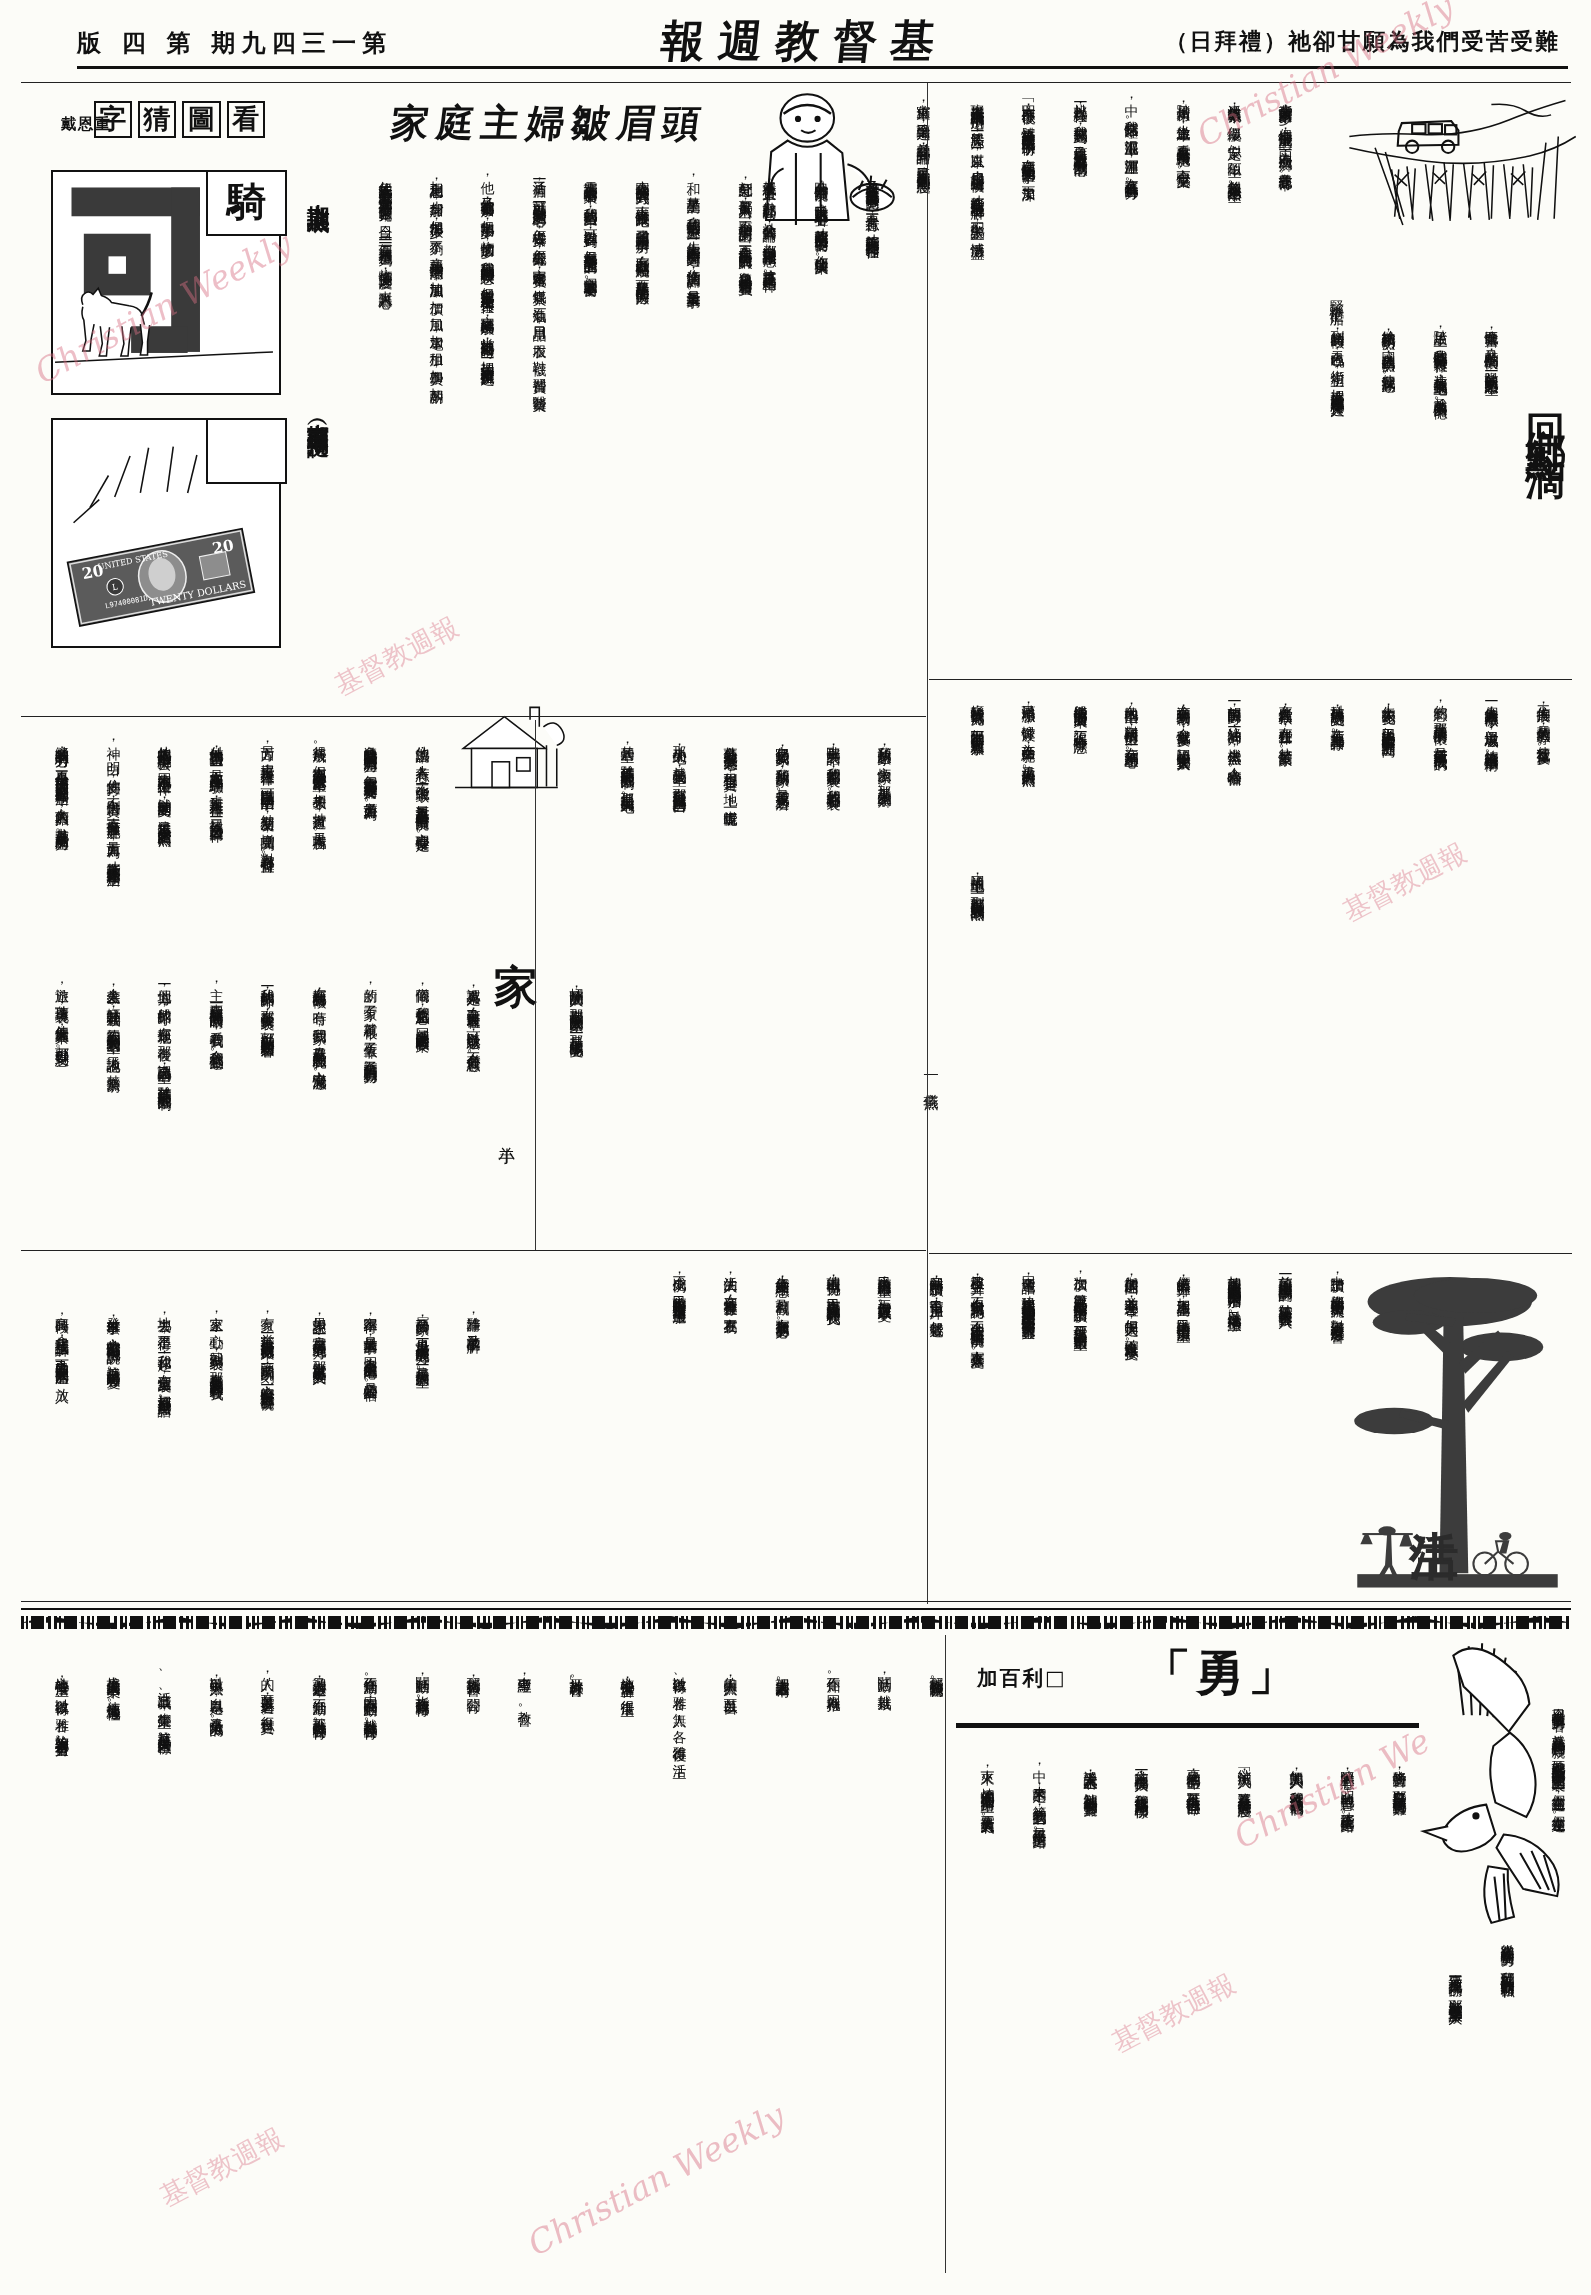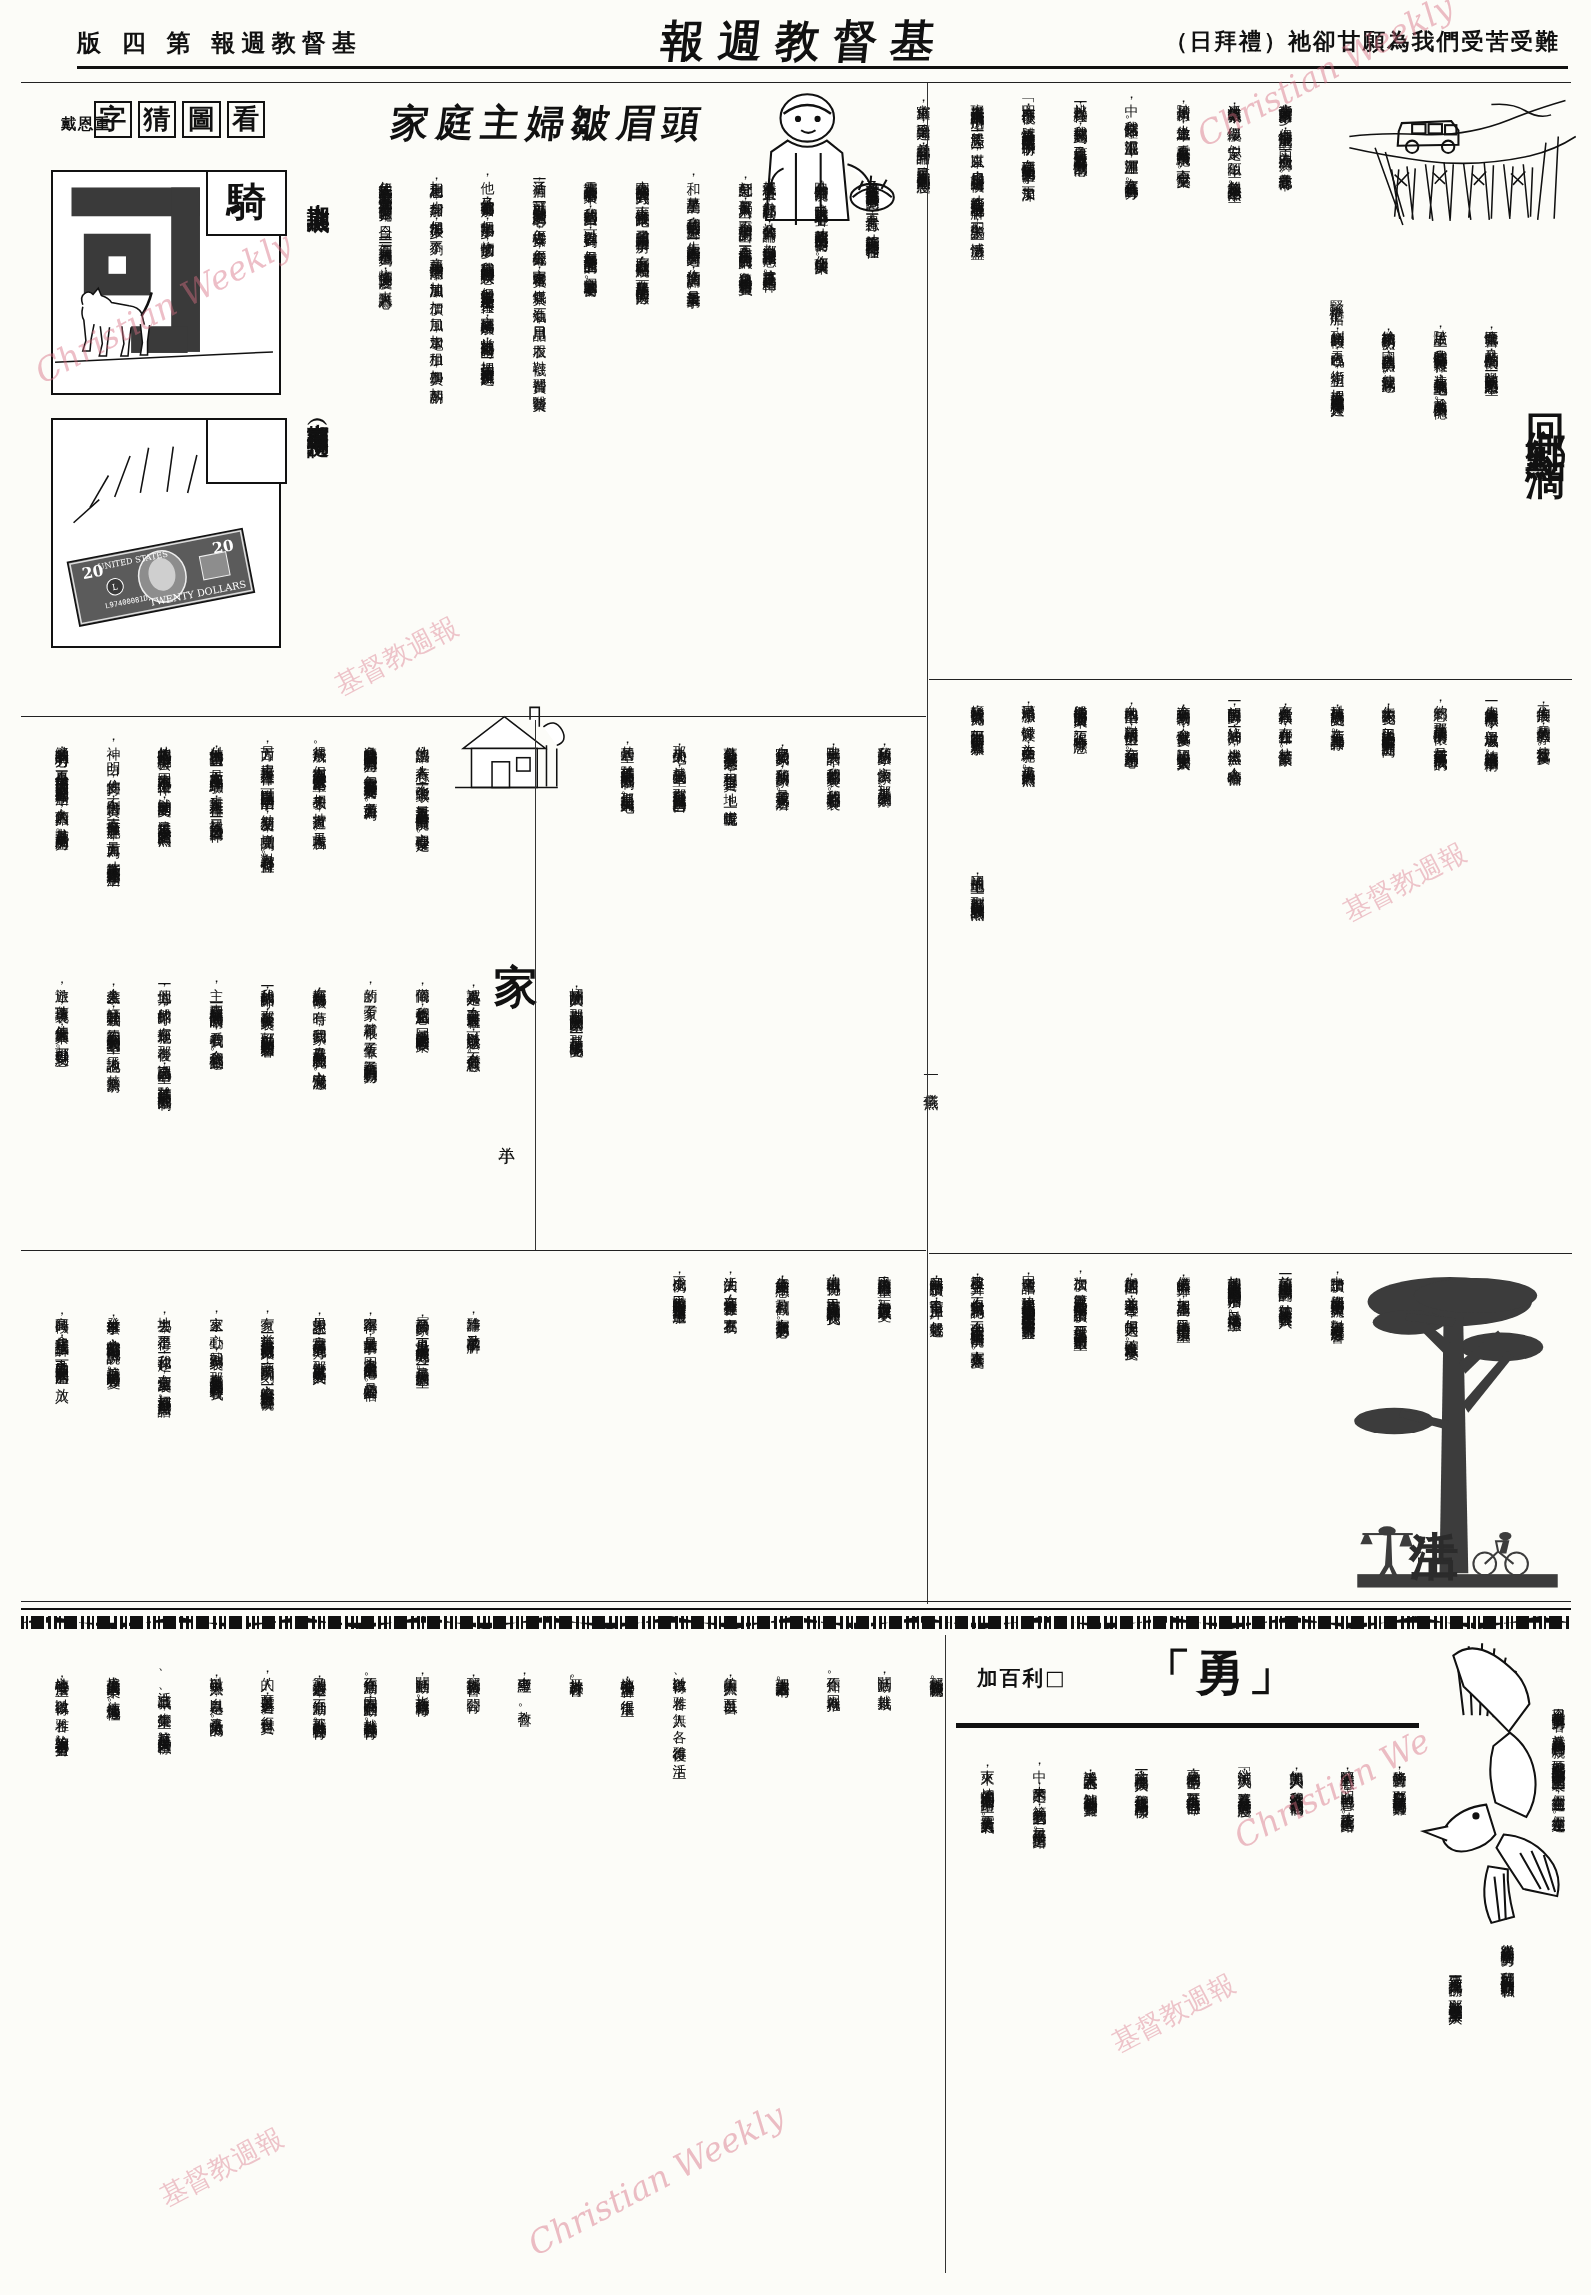--- a/index.html
+++ b/index.html
@@ -92,21 +92,21 @@
 
   .secbadge{position:absolute;writing-mode:vertical-rl;text-orientation:upright;
      font-size:49px;font-weight:700;font-family:"DejaVu Serif",serif;color:#2b2b2b;}
 </style>
 </head>
 <body>
 
 <div class="page">
 
   <div class="masthead">
-    <div class="mh-left">版 四 第    報週教督基</div>
+    <div class="mh-left">版 四 第    期九四三一第</div>
     <div class="mh-title">報週教督基</div>
     <div class="mh-right">（日拜禮）祂卻甘願為我們受苦受難</div>
     <div class="mh-rule"></div>
   </div>
 
   <div class="hhead" style="left:61px;top:114px;font-size:15.4px;font-weight:700;letter-spacing:1.5px;">戴恩重</div>
 
   <div style="position:absolute;left:90px;top:101px;">
     <span class="boxchar">字</span>
     <span class="boxchar">猜</span>

